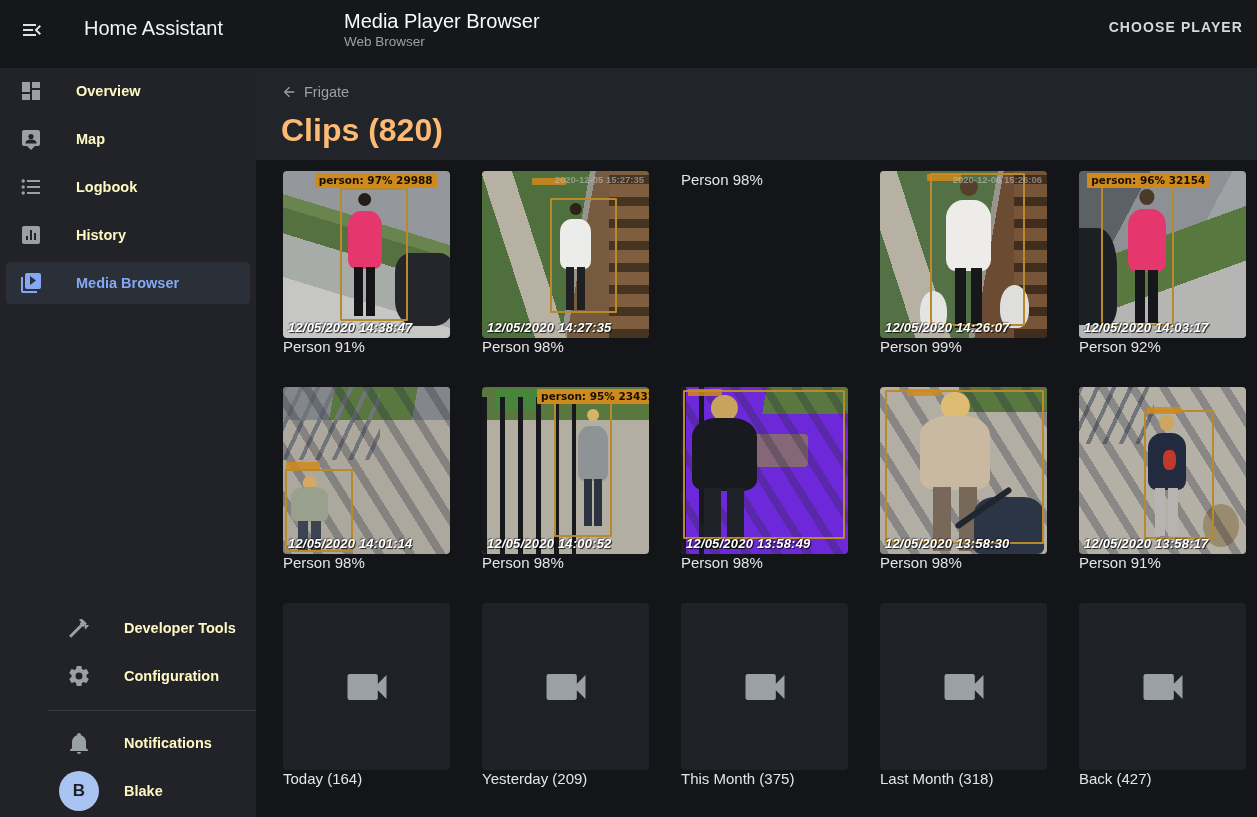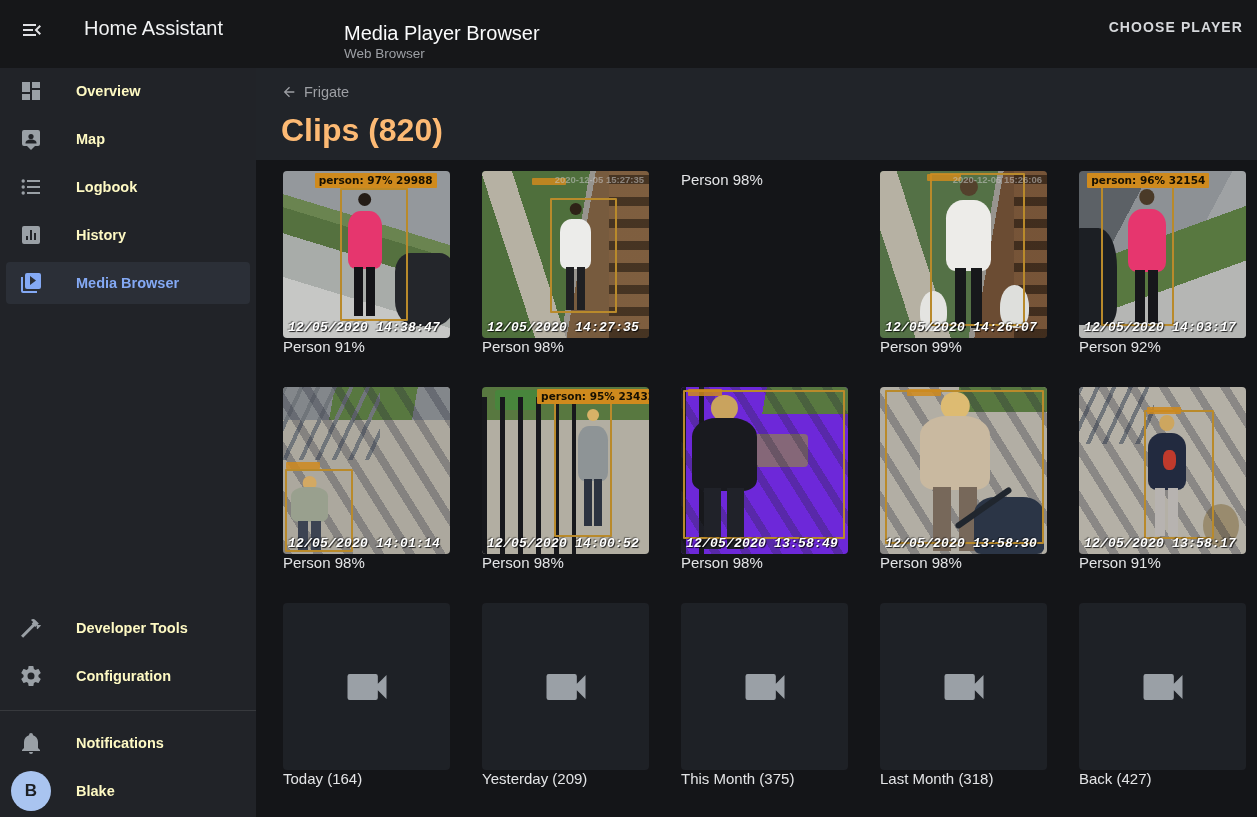--- a/index.html
+++ b/index.html
@@ -6,21 +6,21 @@
   html,body { width:1257px; height:817px; overflow:hidden; background:#141518;
     font-family:"Liberation Sans", sans-serif; }
 
   
   .appbar { position:absolute; left:0; top:0; width:1257px; height:68px;
     background:#161719; z-index:30; }
   .menu-toggle { position:absolute; left:20px; top:18px; width:24px; height:24px;
     background:none; border:none; cursor:pointer; padding:0; }
   .menu-toggle svg { fill:#dfe0e3; width:24px; height:24px; }
   .app-title { position:absolute; left:84px; top:17px; font-size:20px; color:#f1f2f3; }
-  .page-heading { position:absolute; left:344px; top:21px; }
+  .page-heading { position:absolute; left:344px; top:9px; }
   .page-heading .t { font-size:20px; color:#fafbfc; line-height:24px; }
   .page-heading .st { font-size:13.5px; color:#9da0a5; margin-top:1px; }
   .choose-player { position:absolute; right:14px; top:19px; background:none; border:none;
     color:#d6d8db; font-size:14px; font-weight:700; letter-spacing:1.1px; cursor:pointer;
     font-family:"Liberation Sans", sans-serif; }
 
   
   .sidebar { position:absolute; left:0; top:60px; width:256px; bottom:0;
     background:#212328; z-index:20; }
   .nav { padding-top:7px; }
@@ -28,21 +28,21 @@
     cursor:pointer; margin:0 0; }
   .nav-item .hl { position:absolute; left:6px; right:6px; top:3px; bottom:3px;
     border-radius:4px; background:transparent; }
   .nav-item.active .hl { background:#2b2f37; }
   .nav-item svg { position:relative; margin-left:19px; width:24px; height:24px;
     fill:#9aa0a6; flex:none; }
   .nav-item .lbl { position:relative; margin-left:33px; font-size:14.5px; font-weight:700;
     color:#fef9c3; }
   .nav-item.active svg { fill:#84a9f4; }
   .nav-item.active .lbl { color:#84a9f4; }
-  .sidebar-bottom { position:absolute; left:0; right:0; bottom:2px; }
+  .sidebar-bottom { position:absolute; left:0; right:0; bottom:2px;padding-left:48px; }
   .divider { border-top:1px solid rgba(255,255,255,.10); margin:10px 0 8px 0; }
   .avatar { width:40px; height:40px; border-radius:50%; background:#a9c4f0; color:#1d2024;
     font-size:17px; font-weight:700; display:flex; align-items:center; justify-content:center;
     margin-left:11px; flex:none; }
   .nav-item .avatar + .lbl { margin-left:25px; }
 
   
   .content { position:absolute; left:256px; top:60px; right:0; bottom:0; background:#141518; }
   .content-header { height:100px; background:#212429; padding:24px 0 0 25px; }
   .breadcrumb { display:inline-flex; align-items:center; gap:7px; cursor:pointer;
@@ -58,21 +58,21 @@
   .thumb { position:relative; width:167px; height:167px; border-radius:4px; overflow:hidden;
     background:#1e2126; }
   .caption { font-size:15px; color:#e3e4e6; }
 
   
   .folder-thumb { display:flex; align-items:center; justify-content:center; }
   .folder-thumb svg { width:52px; height:52px; fill:#9aa0a6; }
 
   
   .bbox { position:absolute; border:2px solid #b98a2b; z-index:6; border-radius:1px; }
-  .ts { position:absolute; left:5px; bottom:3px; z-index:7; font-family:Liberation Mono, monospace;
+  .ts { position:absolute; left:5px; bottom:3px; z-index:7; font-family:Liberation Sans, sans-serif;
     font-size:13px; font-weight:700; font-style:italic; color:#ffffff; letter-spacing:.2px;
     text-shadow:1px 1px 1px rgba(0,0,0,.85), -1px -1px 1px rgba(0,0,0,.4); white-space:nowrap; }
   .tag { position:absolute; top:2px; z-index:7; background:#cf8a1d; color:#161002;
     font-family:"DejaVu Sans",sans-serif; font-size:10.5px; font-weight:700; line-height:15px;
     padding:0 4px; white-space:nowrap; border-radius:1px; }
   .minitag { position:absolute; width:34px; height:7px; background:rgba(207,138,29,.85);
     z-index:7; border-radius:1px; }
   .cam-ts { position:absolute; top:3px; right:5px; z-index:7; font-size:9.5px; font-weight:700;
     color:rgba(200,200,200,.55); white-space:nowrap; }
 

